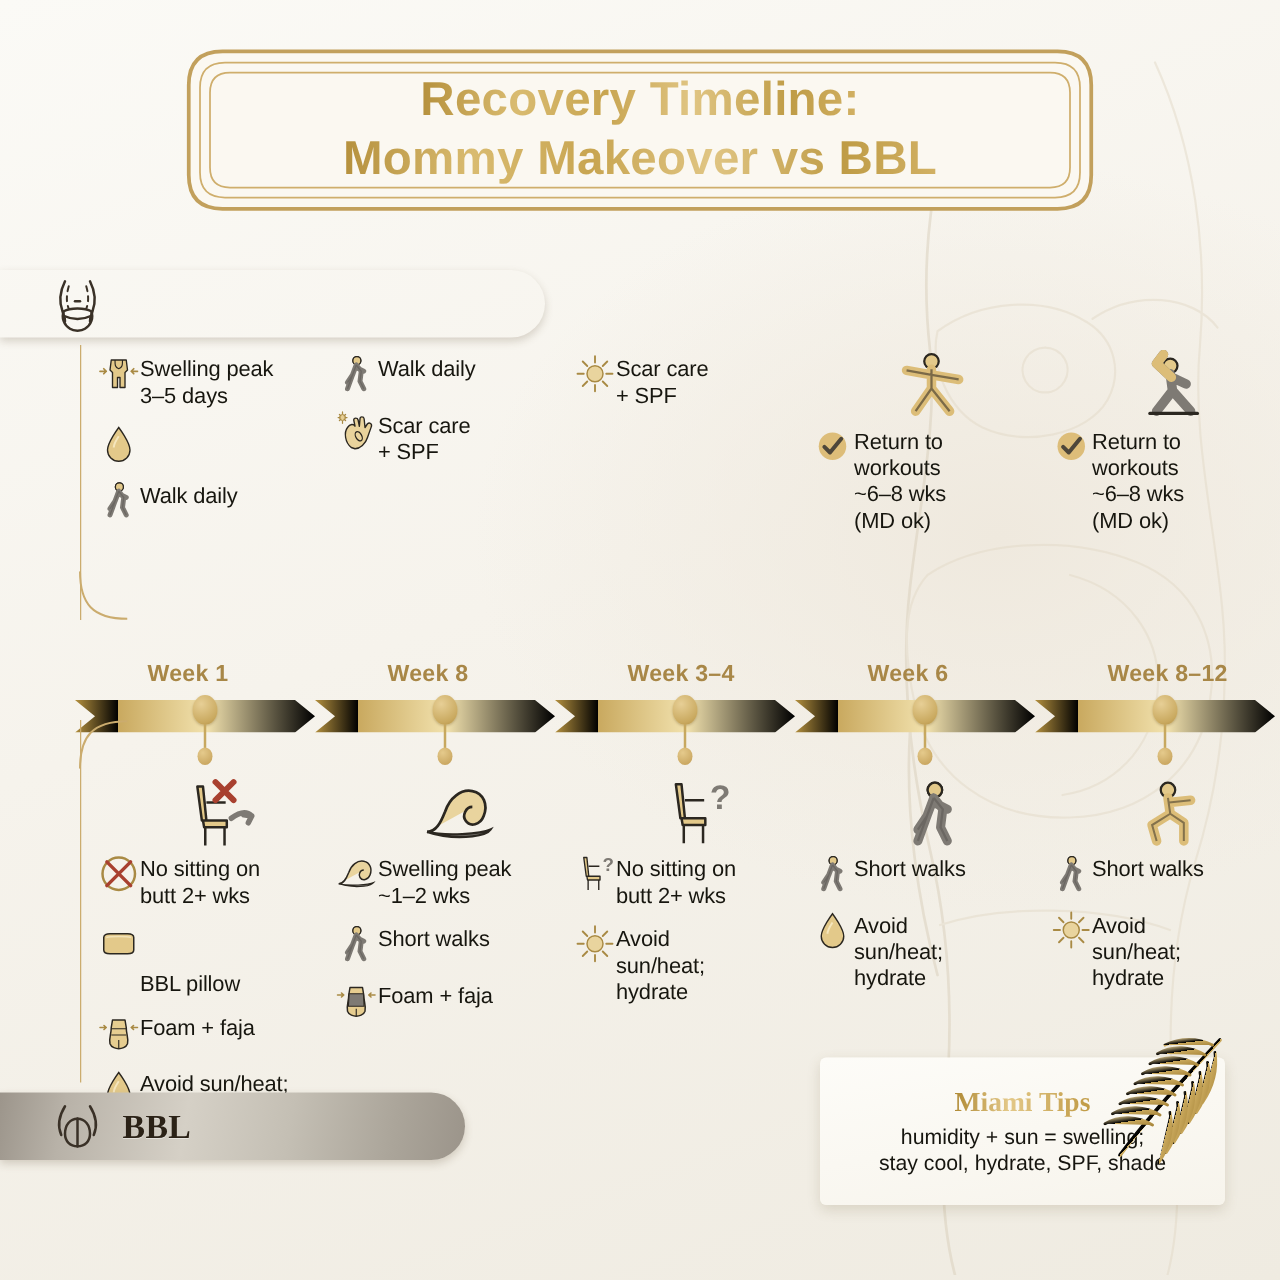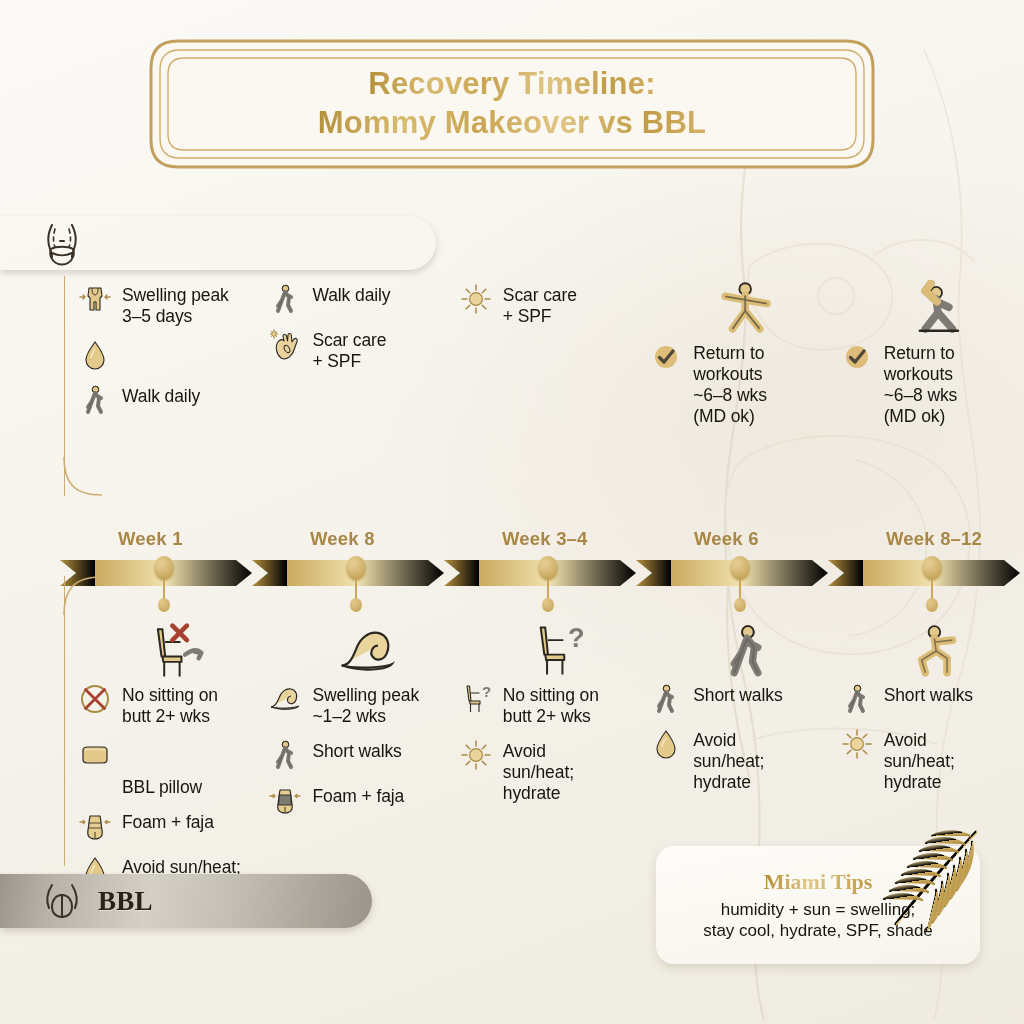--- a/index.html
+++ b/index.html
@@ -37,21 +37,21 @@
   }
   #title-plaque svg{position:absolute;inset:0;width:100%;height:100%;}
   .plaque-outer{fill:#fbf8f1;stroke:#c3a košt;}
   .plaque-outer{stroke:#c2a05c;stroke-width:3;}
   .plaque-inner{fill:none;stroke:#cfae6c;stroke-width:1.4;}
   #title-text{
     position:absolute;inset:0;display:flex;flex-direction:column;
     align-items:center;justify-content:center;gap:2px;
   }
   .title-line{
-    font-weight:bold;font-size:31px;letter-spacing:.2px;line-height:1.18;
+    font-weight:bold;font-size:38px;letter-spacing:.2px;line-height:1.18;
     background:linear-gradient(90deg,#b08f40 0%,#d8b86a 25%,#c7a košt 45%,#cdab5c 60%,#bb9a४ 80%);
     color:#c3a košt;
   }
   .title-line{
     color:transparent;
     background-image:linear-gradient(92deg,#b5903c 0%,#d9bb70 22%,#c8a551 42%,#e0c583 62%,#bf9c46 84%,#d2b164 100%);
     -webkit-background-clip:text;background-clip:text;
     -webkit-text-fill-color:transparent;
     text-shadow:none;
   }
@@ -90,21 +90,21 @@
   .panel-rail{
     position:absolute;left:0;top:0;bottom:0;width:1px;background:#cbac6e;
   }
   .panel-curve{position:absolute;left:-2px;width:40px;height:40px;}
   .panel-curve path{fill:none;stroke:#cbac6e;stroke-width:1.6;}
 
   
   .cols{position:absolute;left:0;top:0;right:0;bottom:0;display:flex;}
   .col{flex:1 1 0;padding:6px 10px 0 14px;box-sizing:border-box;}
   .col-bbl{padding-top:48px;}
-  .item{display:flex;align-items:flex-start;gap:10px;margin-bottom:11px;}
+  .item{display:flex;align-items:flex-start;margin-bottom:11px;}
   .item-icon{flex:0 0 auto;width:34px;height:34px;display:flex;align-items:center;justify-content:center;}
   .item-icon svg{width:32px;height:32px;display:block;}
   .item-text{font-size:17.5px;line-height:1.2;color:#17160f;letter-spacing:-.1px;padding-top:3px;}
   .big-icon{height:54px;display:flex;align-items:center;justify-content:center;margin:0 0 4px 30px;}
   .big-icon svg{width:58px;height:58px;}
 
   
   #timeline{position:absolute;left:16px;top:500px;width:1024px;height:80px;margin-top:28px;}
   .wk-label{
     position:absolute;top:0;font-weight:bold;font-size:18.5px;color:#a88747;
@@ -123,21 +123,21 @@
   .node .dot{
     position:absolute;left:6px;top:42px;width:12px;height:14px;border-radius:50%;
     background:radial-gradient(circle at 35% 30%,#e3c display,#c9a95f);
     background:radial-gradient(circle at 35% 30%,#e5ca8c 0%,#c29d54 100%);
   }
 
   
   #miami-tips{
     position:absolute;left:656px;top:846px;width:324px;height:118px;
     background:linear-gradient(170deg,#fdfcf8 0%,#f7f4ec 100%);
-    border-radius:18px;
+    border-radius:5px;
     box-shadow:0 4px 10px rgba(110,92,55,.18);
   }
   #miami-frame{
     position:absolute;inset:7px;border:1.6px solid #c9a košt;border-radius:9px;
     border-color:#caa95f;
   }
   #miami-inner{position:absolute;inset:0;display:flex;flex-direction:column;align-items:center;justify-content:center;padding:6px 14px;box-sizing:border-box;}
   #miami-title{
     font-family:"Liberation Serif", serif;font-weight:bold;font-size:22px;
     color:transparent;

